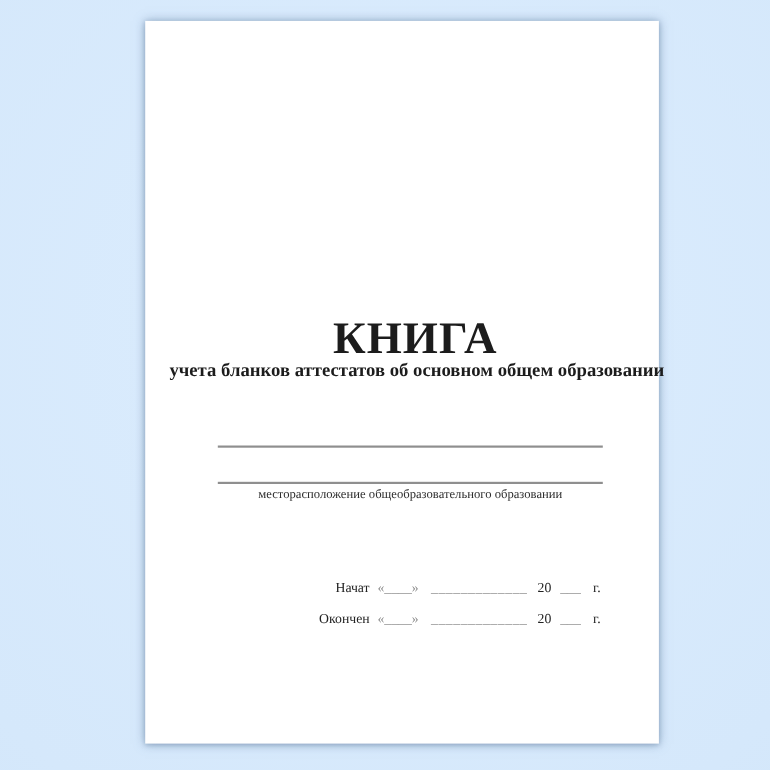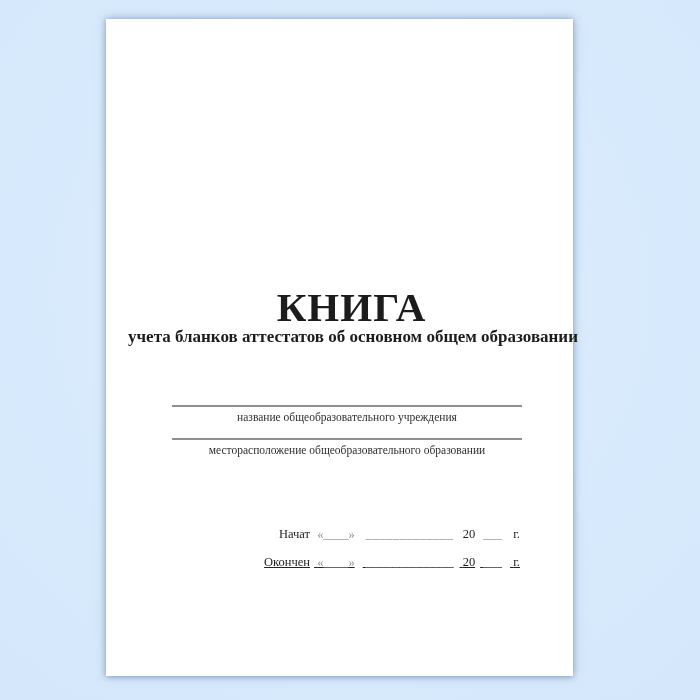--- a/index.html
+++ b/index.html
@@ -9,21 +9,21 @@
     height: 700px;
     overflow: hidden;
   }
   body {
     position: relative;
     background: radial-gradient(130% 130% at 50% 42%, #dcedfe 0%, #d5e8fb 55%, #cde2f7 100%);
     font-family: "Liberation Serif", "DejaVu Serif", serif;
   }
   .page {
     position: absolute;
-    left: 106px;
+    left: 132px;
     top: 19px;
     width: 467px;
     height: 657px;
     background: #ffffff;
     box-shadow: 0 0 9px rgba(97, 125, 160, 0.60), 0 1px 4px rgba(97, 125, 160, 0.35);
   }
   .title {
     position: absolute;
     top: 266px;
     left: 0;
@@ -71,39 +71,38 @@
   }
   .date-row {
     position: absolute;
     right: 53px;
     white-space: nowrap;
     font-size: 12.5px;
     line-height: 1;
     color: #232323;
   }
   .date-row-1 { top: 509px; }
-  .date-row-2 { top: 537px; text-decoration: underline; }
+  .date-row-2 { top: 537px; }
   .date-label { margin-right: 4px; }
   .day-blank { margin-right: 8px; color: #8a8a8a; }
   .line-blank { margin-right: 6px; color: #8a8a8a; letter-spacing: 0.5px; }
   .year-prefix { margin-right: 5px; }
   .year-blank { margin-right: 8px; color: #8a8a8a; }
 </style>
 </head>
 <body>
 
 <div class="page">
 
   <div class="title">КНИГА</div>
 
   <div class="subtitle">учета бланков аттестатов об основном общем образовании</div>
 
   <div class="field field-1">
     <div class="rule"></div>
-    <div class="caption">название общеобразовательного учреждения</div>
   </div>
 
   <div class="field field-2">
     <div class="rule"></div>
     <div class="caption">месторасположение общеобразовательного образовании</div>
   </div>
 
   <div class="date-row date-row-1">
     <span class="date-label">Начат</span>
     <span class="day-blank">«____»</span>

